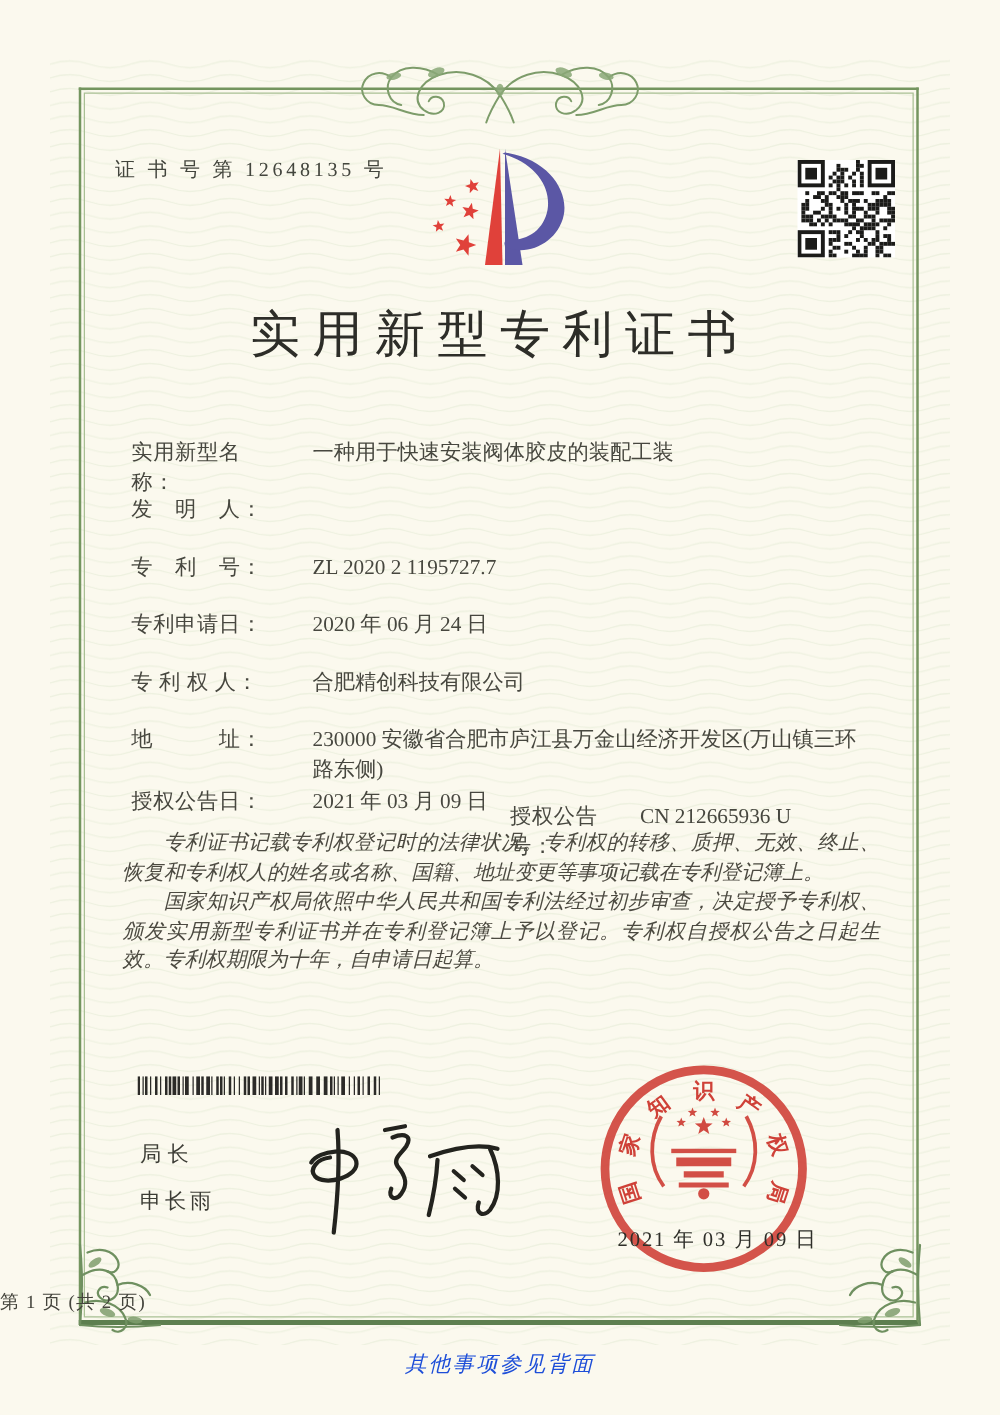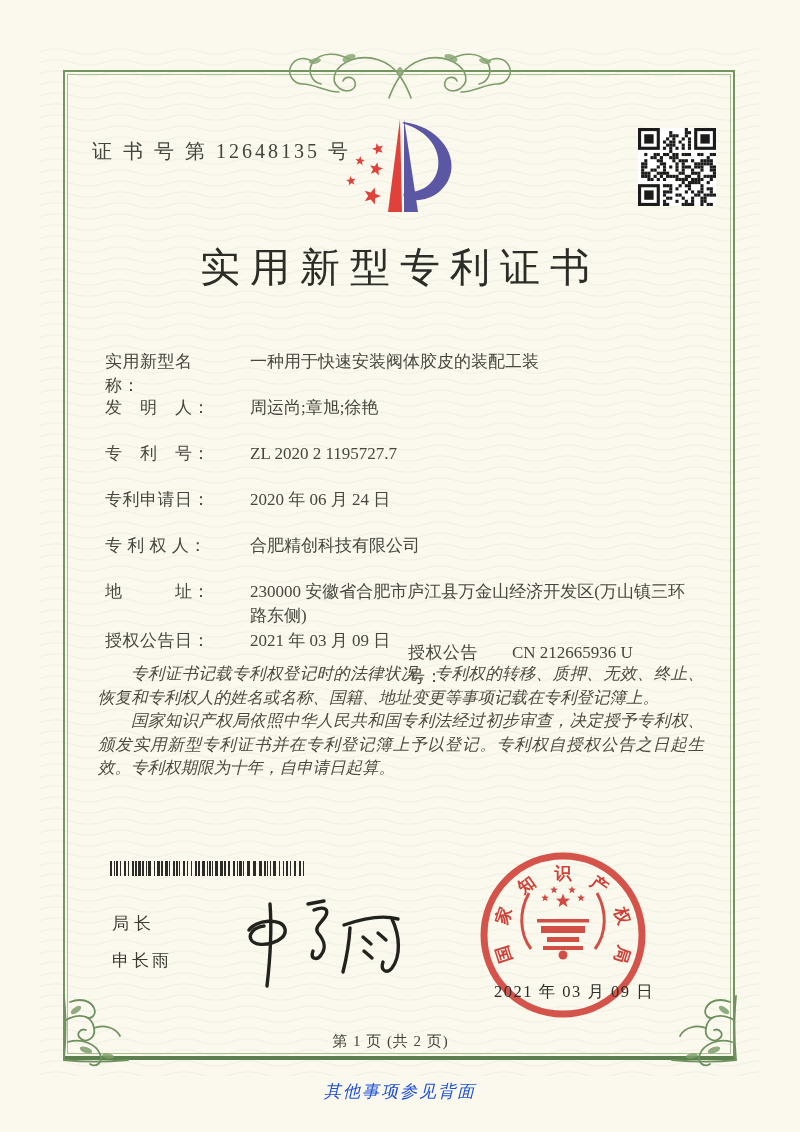--- a/index.html
+++ b/index.html
@@ -15,21 +15,21 @@
   
   .frame{
     left:63px;top:70px;width:672px;height:990px;box-sizing:border-box;
     border:2px solid #74955f;border-bottom:4px solid #5d7f4f;z-index:1;
   }
   .frame-inner{
     position:absolute;left:2px;top:2px;right:2px;bottom:2px;
     border:1px solid #a9c094;
   }
   .cert-number{
-    left:92px;top:138px;font-size:20px;letter-spacing:3px;color:#43453d;z-index:3;
+    left:92px;top:126px;font-size:16px;letter-spacing:3px;color:#43453d;z-index:3;
   }
   #logo{left:338px;top:116px;z-index:3;}
   #qr{left:638px;top:128px;width:78px;height:78px;background:#fff;z-index:3;}
   .title{
     left:0;top:240px;width:800px;text-align:center;
     font-size:40px;letter-spacing:10px;color:#2d2d28;font-weight:500;z-index:3;
   }
   .field-row{
     left:105px;width:580px;display:flex;font-size:17px;color:#47473f;z-index:3;
     line-height:24px;
@@ -44,21 +44,21 @@
     font-size:16.5px;line-height:23.5px;color:#4c4a41;
     font-style:italic;text-align:justify;
   }
   .paras p{margin:0;text-indent:2em;}
   #barcode{left:110px;top:861px;z-index:3;}
   .sig-title{left:112px;top:912px;font-size:17px;letter-spacing:5px;color:#3c3c35;z-index:3;}
   .sig-name{left:112px;top:949px;font-size:17px;letter-spacing:3px;color:#3c3c35;z-index:3;text-align:center;}
   #signature{left:232px;top:898px;z-index:3;}
   #seal{left:477px;top:849px;z-index:2;}
   .seal-date{left:494px;top:981px;font-size:16.5px;letter-spacing:1.5px;color:#2e2e29;z-index:4;}
-  .page-info{left:0;top:1032px;width:781px;text-align:center;font-size:15px;letter-spacing:1px;color:#44443c;z-index:3;}
+  .page-info{left:0;top:1032px;width:781px;font-size:15px;letter-spacing:1px;color:#44443c;z-index:3;}
   .back-note{left:0;top:1080px;width:800px;text-align:center;font-size:17px;letter-spacing:2px;color:#1d4ed8;font-style:italic;z-index:3;}
 </style>
 </head>
 <body>
 
 <svg id="bg-waves" class="abs" width="720" height="1030">
   <defs>
     <pattern id="wv" width="64" height="11" patternUnits="userSpaceOnUse">
       <path d="M0 5.5 Q16 0 32 5.5 T64 5.5" fill="none" stroke="#e4ebd5" stroke-width="1"></path>
     </pattern>
@@ -347,21 +347,20 @@
 </div>
 
 <div class="abs title">实用新型专利证书</div>
 
 <div class="abs field-row" style="top:350px">
   <span class="flabel">实用新型名称：</span>
   <span class="fvalue">一种用于快速安装阀体胶皮的装配工装</span>
 </div>
 <div class="abs field-row" style="top:396px">
   <span class="flabel">发　明　人：</span>
-  <span class="fvalue">周运尚;章旭;徐艳</span>
 </div>
 <div class="abs field-row" style="top:442px">
   <span class="flabel">专　利　号：</span>
   <span class="fvalue">ZL 2020 2 1195727.7</span>
 </div>
 <div class="abs field-row" style="top:488px">
   <span class="flabel">专利申请日：</span>
   <span class="fvalue">2020 年 06 月 24 日</span>
 </div>
 <div class="abs field-row" style="top:534px">

